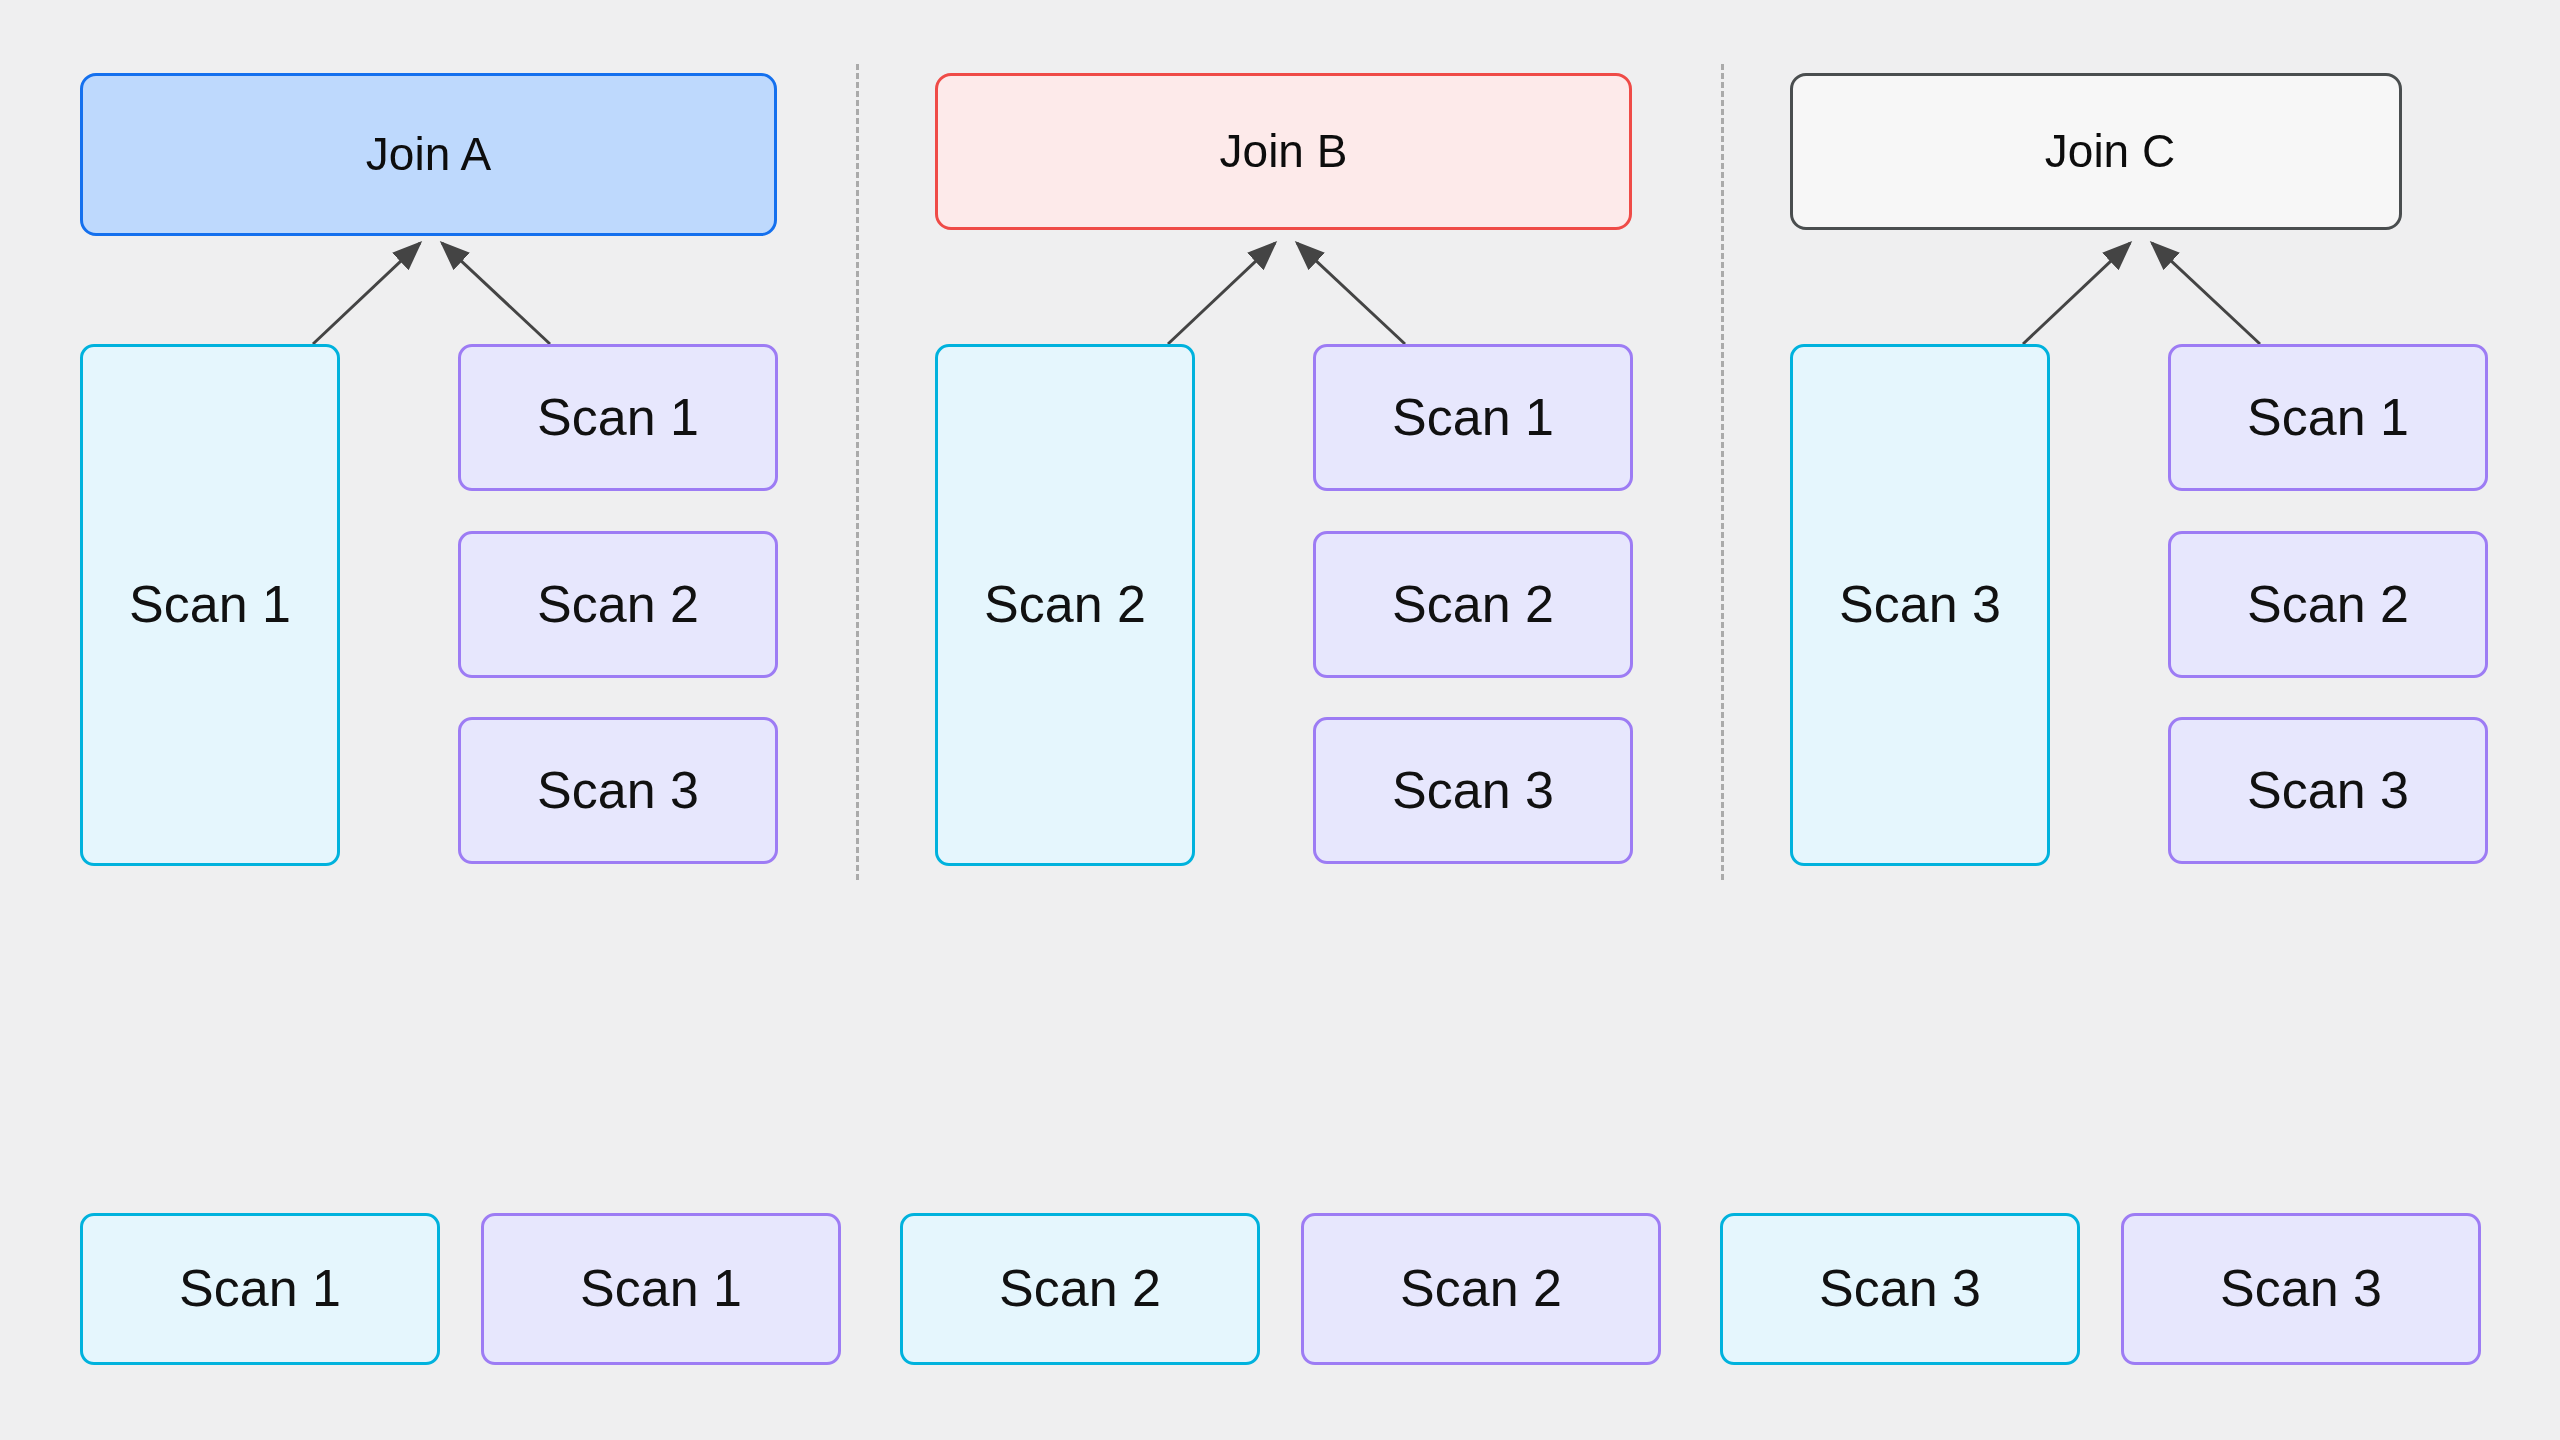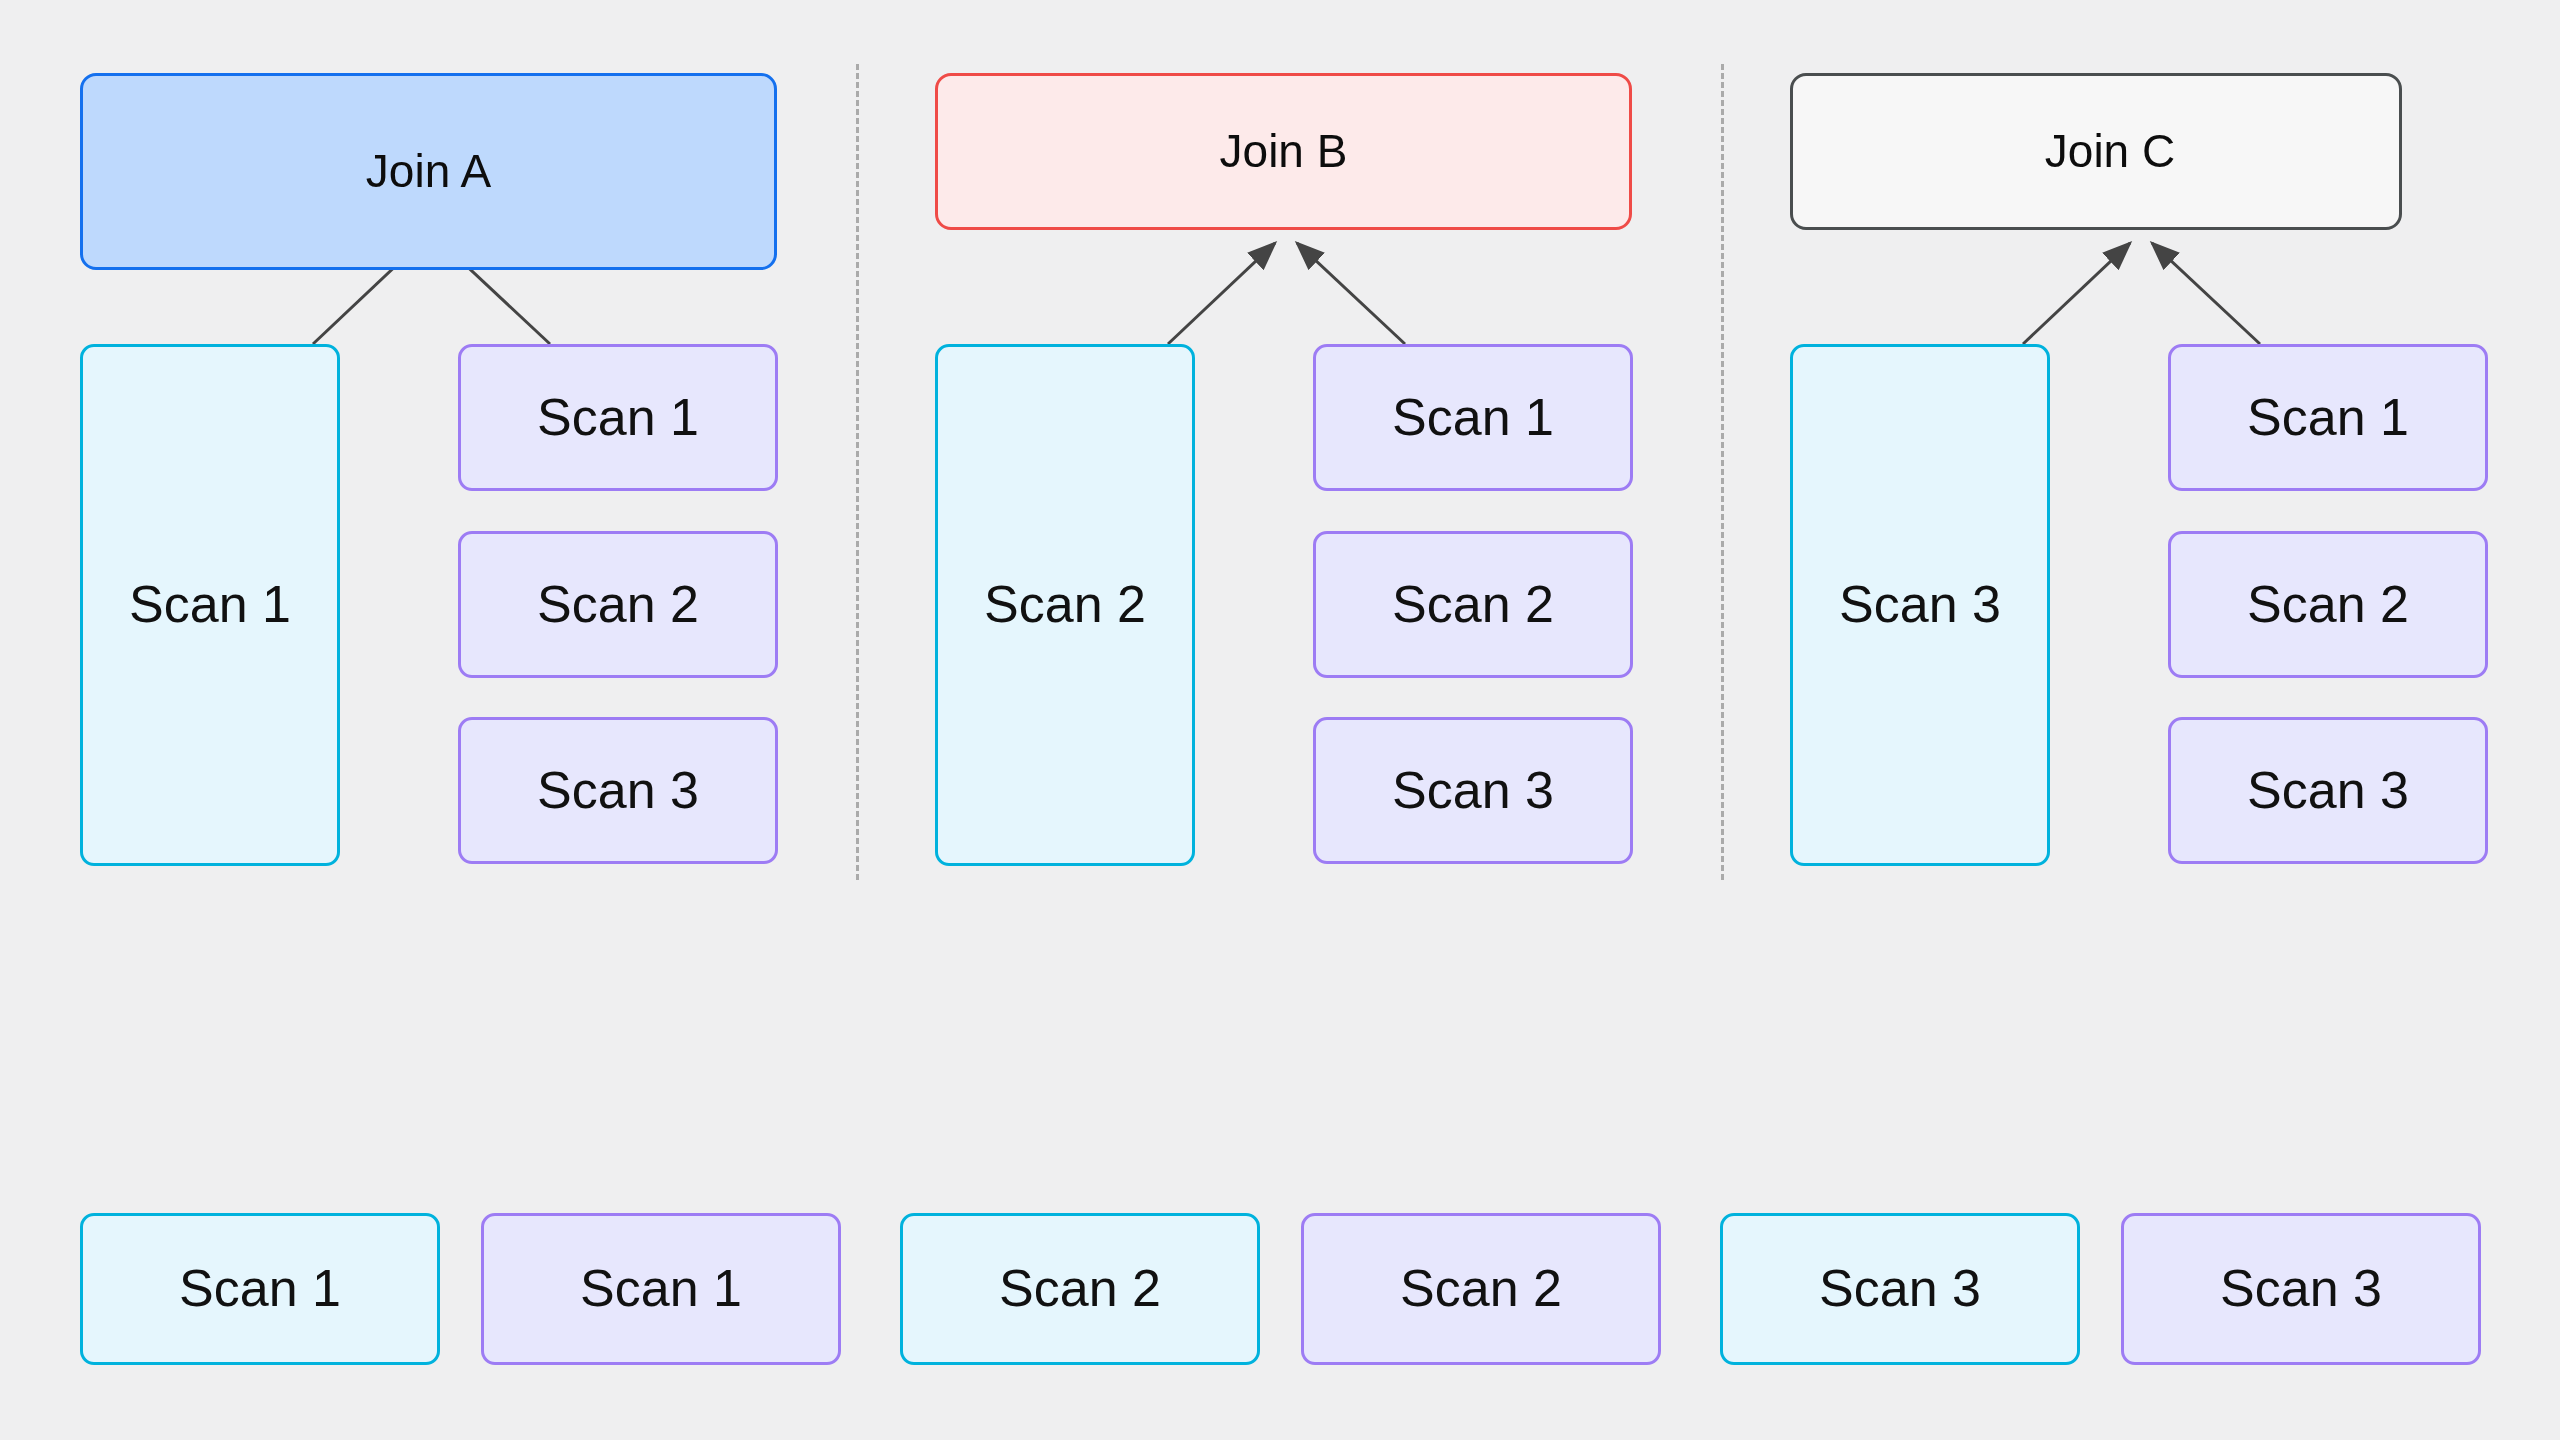--- a/index.html
+++ b/index.html
@@ -96,21 +96,21 @@
     <line x1="1168" y1="344" x2="1275" y2="243" stroke="#444444" stroke-width="3" marker-end="url(#arrowhead)"></line>
     <line x1="1405" y1="344" x2="1297" y2="243" stroke="#444444" stroke-width="3" marker-end="url(#arrowhead)"></line>
 
     <line x1="2023" y1="344" x2="2130" y2="243" stroke="#444444" stroke-width="3" marker-end="url(#arrowhead)"></line>
     <line x1="2260" y1="344" x2="2152" y2="243" stroke="#444444" stroke-width="3" marker-end="url(#arrowhead)"></line>
   </svg>
 
   <div class="divider" style="left:856px; top:64px; height:816px;"></div>
   <div class="divider" style="left:1721px; top:64px; height:816px;"></div>
 
-  <div class="node join-node join-a" style="left:80px; top:73px; width:697px; height:197px;">
+  <div class="node join-node join-a" style="left:80px; top:73px; width:697px; height:163px;">
     <span>Join A</span>
   </div>
   <div class="node scan-node scan-cyan" style="left:80px; top:344px; width:260px; height:522px;">
     <span>Scan 1</span>
   </div>
   <div class="node scan-node scan-purple" style="left:458px; top:344px; width:320px; height:147px;">
     <span>Scan 1</span>
   </div>
   <div class="node scan-node scan-purple" style="left:458px; top:531px; width:320px; height:147px;">
     <span>Scan 2</span>

